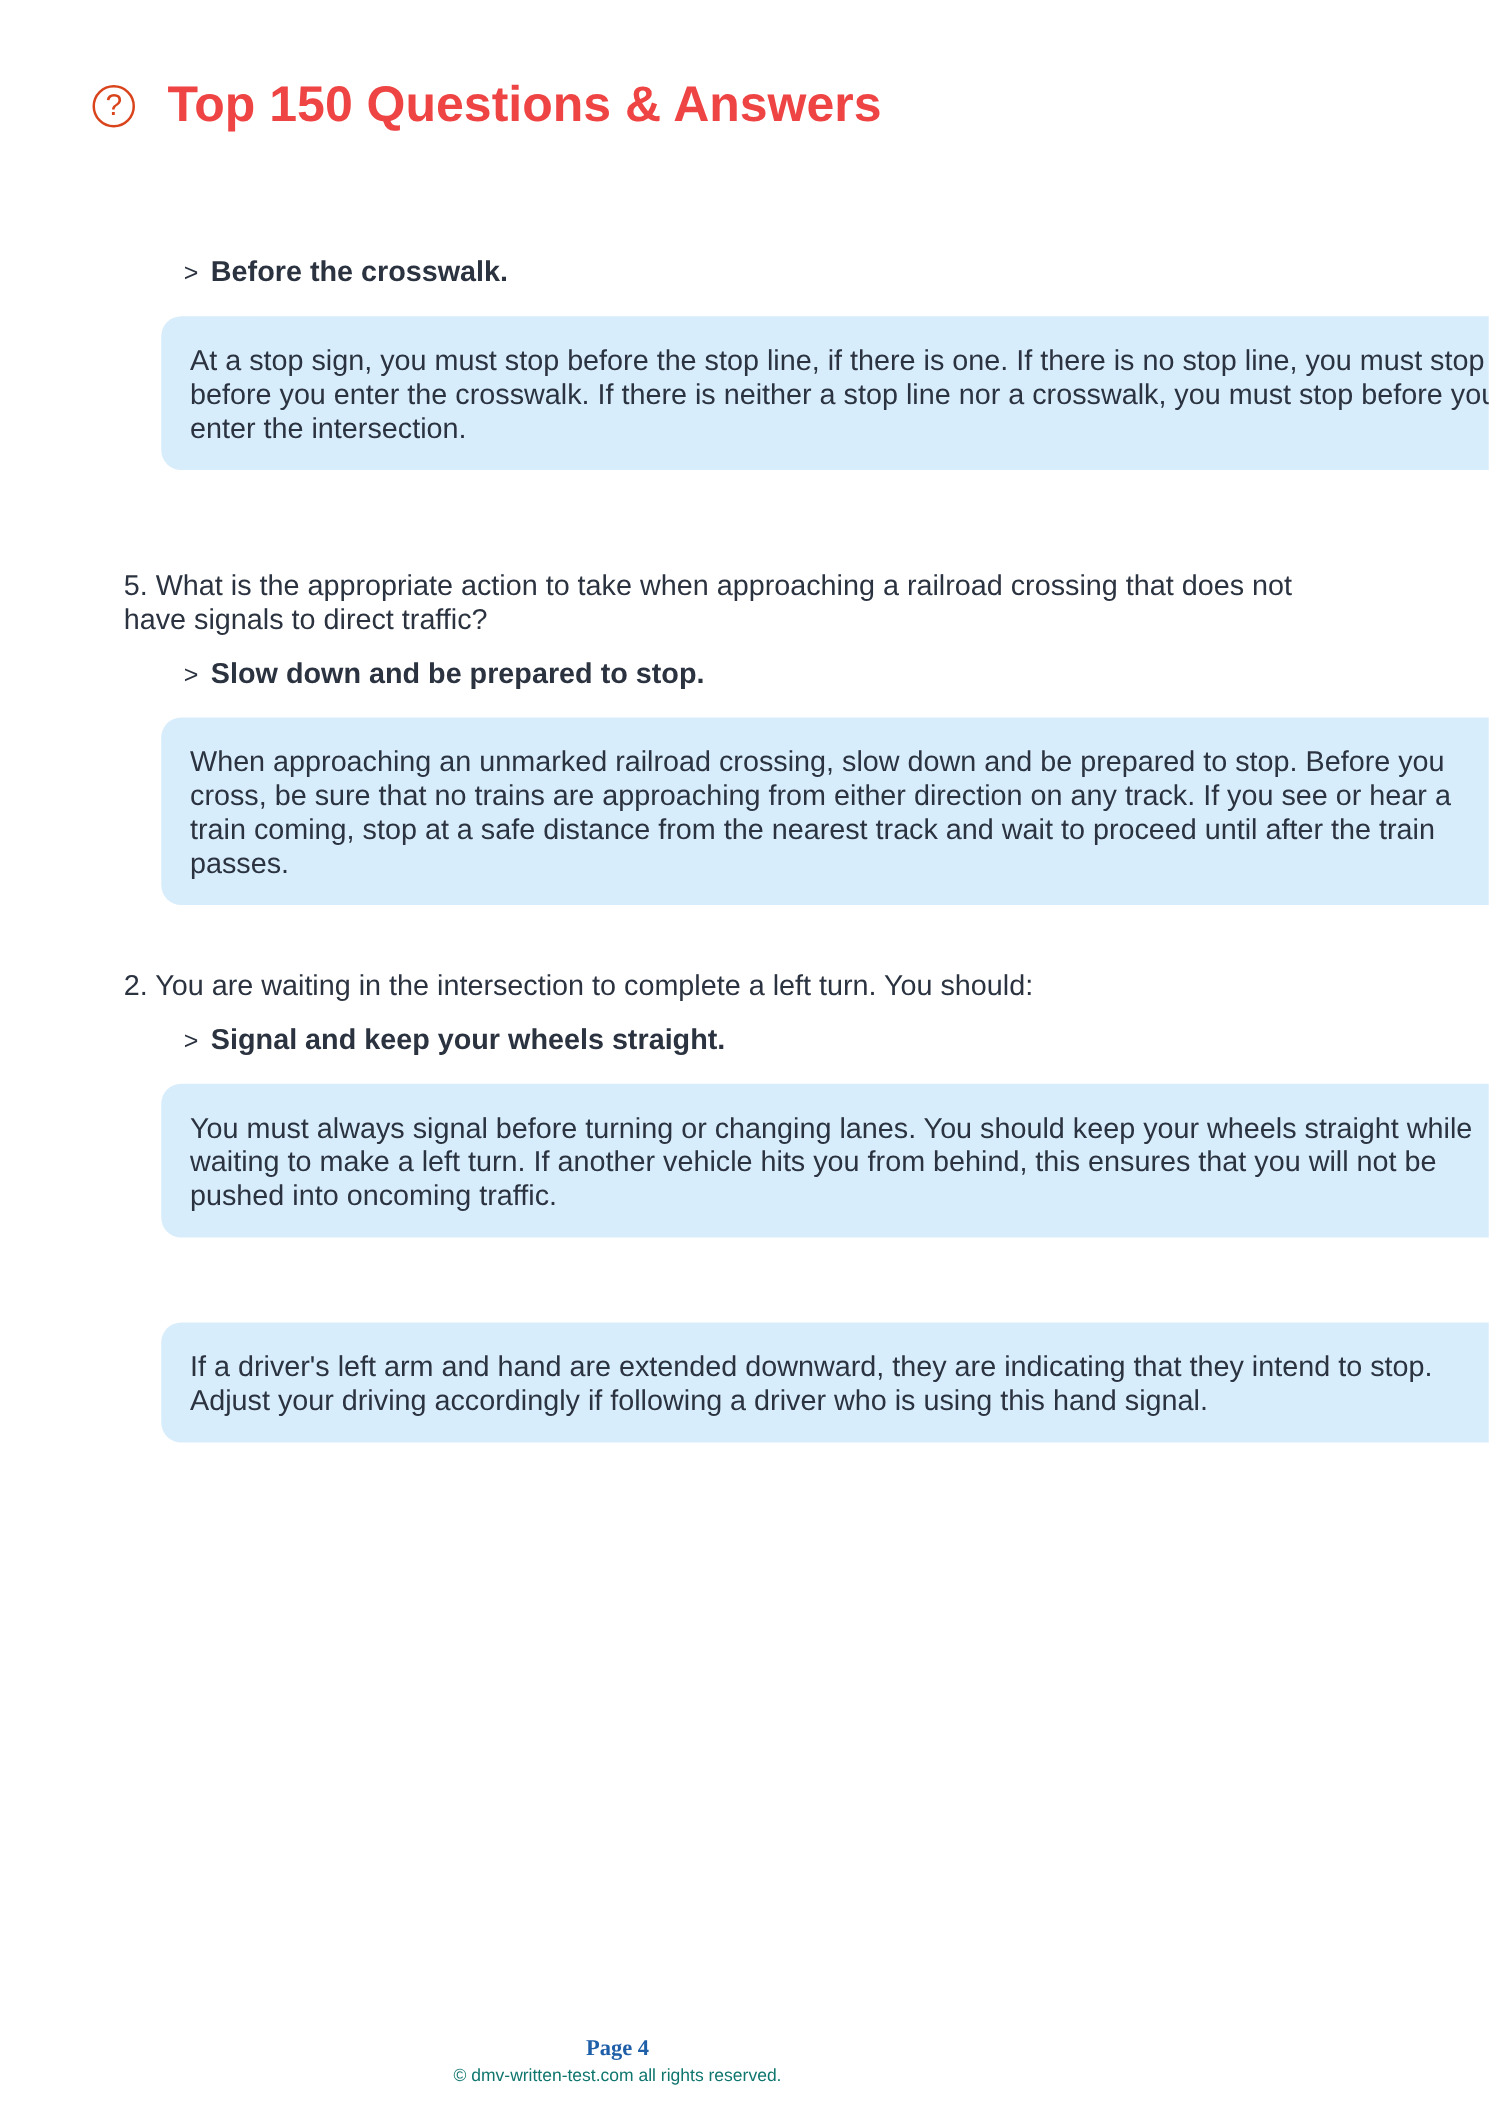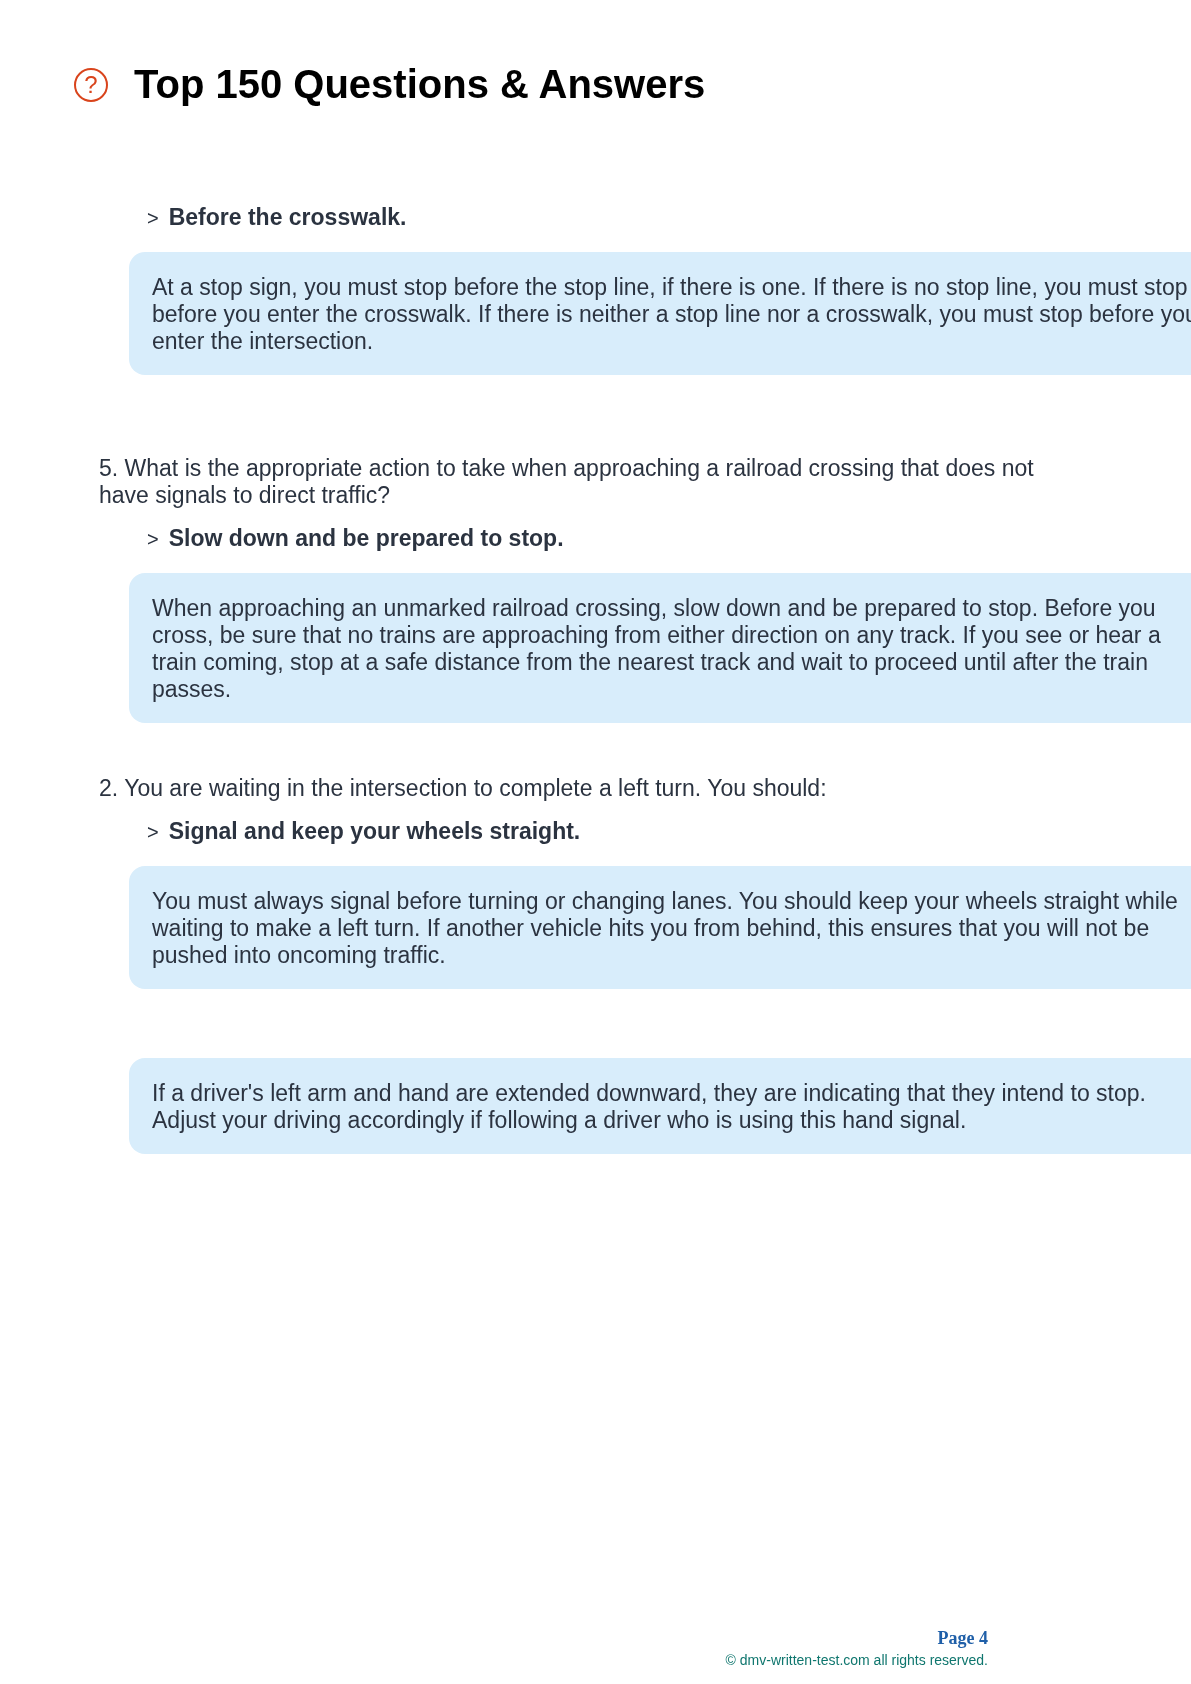--- a/index.html
+++ b/index.html
@@ -9,41 +9,41 @@
     }
     .header {
       position: absolute; left: 74px; top: 62px; display: flex; align-items: center;
     }
     .q-icon {
       width: 34px; height: 34px; border: 2.5px solid #d9441c; border-radius: 50%;
       box-sizing: border-box; color: #d9441c; font-size: 24px; line-height: 29px;
       text-align: center; font-family: "Liberation Sans", sans-serif;
     }
     .title {
-      margin-left: 26px; font-size: 40px; font-weight: bold; color: #000000;
+      margin-left: 26px; font-size: 40px; font-weight: bold; color: #ef4444;
       letter-spacing: 0px;
     }
     .qa {
       position: absolute; left: 99px; width: 1000px;
     }
     .question {
       font-size: 23px; line-height: 27px; color: #2b3340; width: 990px;
     }
     .answer {
       margin-top: 16px; margin-left: 48px; font-size: 23px; font-weight: bold; color: #2b3340;
       line-height: 27px;
     }
     .answer .gt { font-weight: normal; font-size: 20px; margin-right: 10px; display: inline-block; }
     .explain {
       margin-top: 20px; margin-left: 30px; width: 1094px; box-sizing: border-box;
       background: #d8edfb; border-radius: 16px; padding: 22px 22px 20px 23px;
       font-size: 23px; line-height: 27px; color: #2b3340;
     }
     .footer {
-      position: absolute; left: 0; width: 988px; text-align: right;
+      position: absolute; left: 0; width: 988px; text-align: center;
     }
     .page-num {
       top: 1628px; font-family: "Liberation Serif", serif; font-weight: bold;
       font-size: 18px; color: #1f5fa8;
     }
     .copyright {
       top: 1652px; font-size: 14px; color: #0f766e;
     }
   </style>
 </head>

